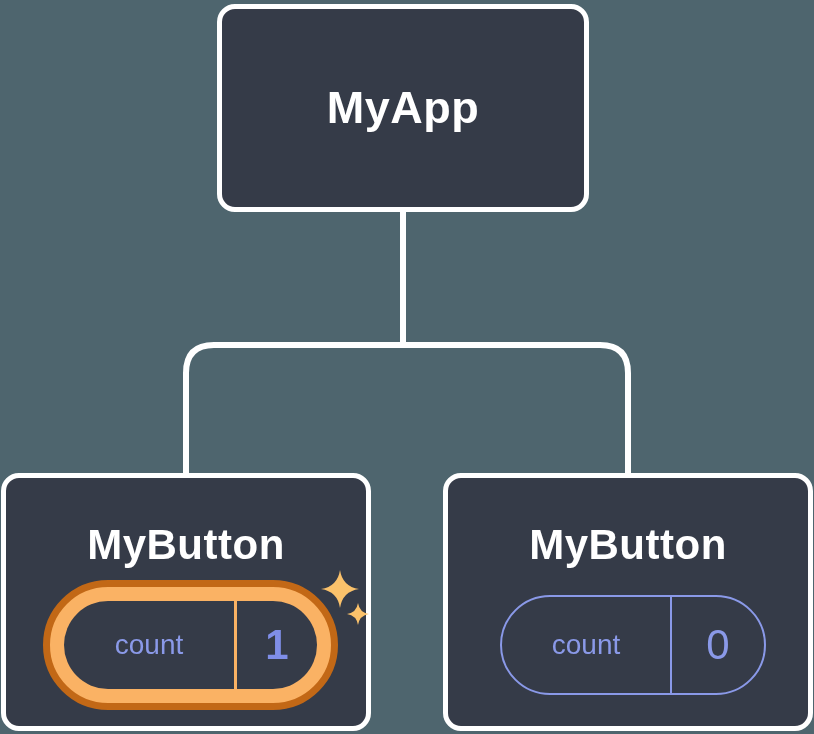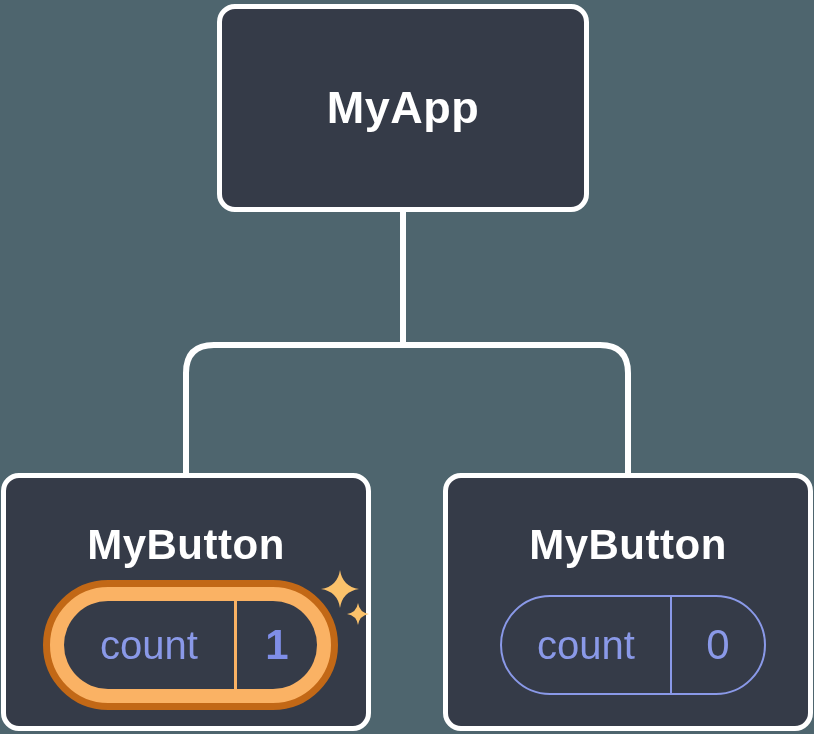--- a/index.html
+++ b/index.html
@@ -103,21 +103,21 @@
   }
   .pill-plain .seg-divider { width: 2px; background: #8A99E8; }
   .pill-plain .seg-value {
     width: 92px;
     display: flex;
     align-items: center;
     justify-content: center;
   }
   .state-key {
     color: #8A99E8;
-    font-size: 40px;
+    font-size: 28px;
     font-weight: 400;
   }
   .state-value-bold {
     color: #7F8EE8;
     font-size: 42px;
     font-weight: 700;
   }
   .state-value {
     color: #8A99E8;
     font-size: 42px;

